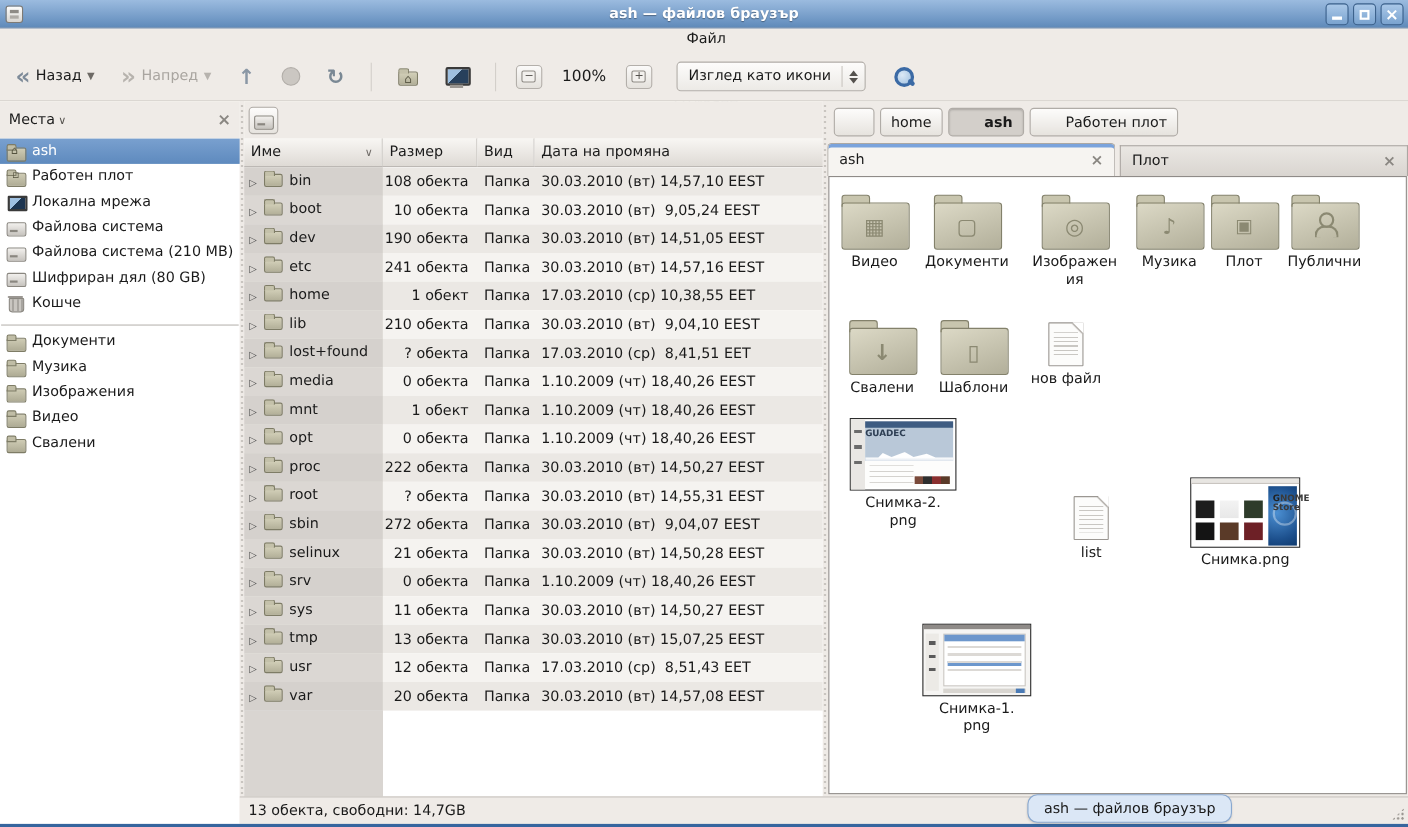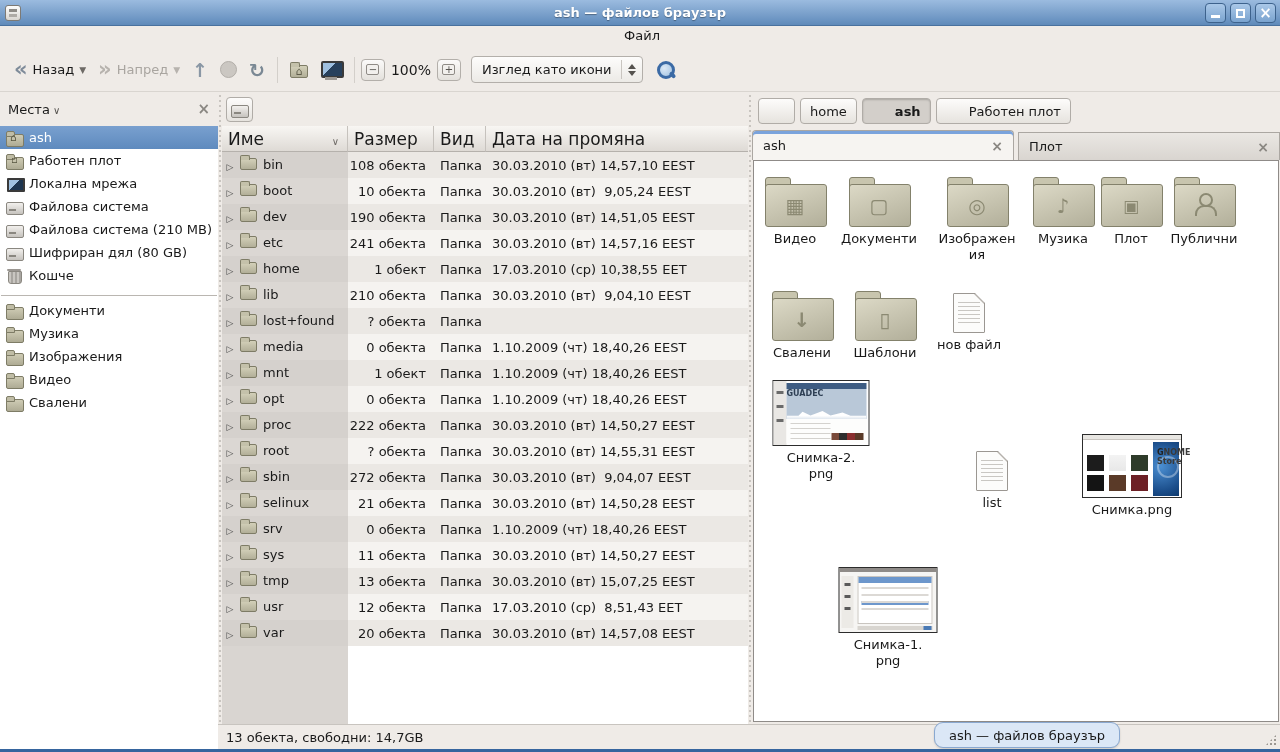--- a/index.html
+++ b/index.html
@@ -25,21 +25,21 @@
   .glyph-close::before { content:"×"; position:absolute; left:0; top:0; width:100%; height:100%;
     color:#fff; font-weight:bold; font-size:15px; line-height:18px; text-align:center; }
 
   
   .menubar { position:absolute; left:0; top:26px; width:1280px; height:22px; background:#efebe7;
     display:flex; align-items:center; padding-left:4px;flex-direction:column; }
   .menu-item { padding:2px 9px; cursor:default; }
 
   
   .toolbar { position:absolute; left:0; top:48px; width:1280px; height:44px; background:#efebe7;
-    border-bottom:1px solid #d9d5d0; display:flex; align-items:center; padding-left:8px; gap:0; }
+    border-bottom:1px solid #d9d5d0; display:flex; align-items:center; padding-left:8px; gap:12px; }
   .tb-btn { display:flex; align-items:center; gap:5px; padding:4px 6px; border-radius:4px; cursor:pointer; }
   .tb-btn.disabled { cursor:default; }
   .tb-label { font-size:13px; }
   .tb-btn.disabled .tb-label { color:#a9a5a0; }
   .icon-back::before { content:"«"; font-size:20px; color:#7c8globa; }
   .icon-back::before { content:"«"; font-size:21px; line-height:18px; color:#7e8b99; font-weight:bold; }
   .icon-forward::before { content:"»"; font-size:21px; line-height:18px; color:#b7b3ae; font-weight:bold; }
   .dd-arrow { font-size:9px; color:#6e6a66; }
   .tb-btn.disabled .dd-arrow { color:#b7b3ae; }
   .icon-up::before { content:"↑"; font-size:19px; color:#8a97a5; font-weight:bold; }
@@ -114,21 +114,21 @@
 
   
   .pane-middle { position:absolute; left:222px; top:92px; width:526px; height:632px; background:#fff; }
   .loc-row { height:34px; background:#efebe7; display:flex; align-items:center; padding-left:4px; }
   .sq-btn { width:27px; height:25px; border:1px solid #b0aca7; border-radius:4px;
     background:linear-gradient(#fdfcfb,#e6e3de); display:flex; align-items:center; justify-content:center; cursor:pointer; }
   .sq-btn .place-icon { width:17px; height:13px; }
   .tree-header { display:flex; height:26px; }
   .th { background:linear-gradient(#f8f6f3,#dedAD5); background:linear-gradient(#f8f6f3,#dedad5);
     border-right:1px solid #c6c2bd; border-bottom:1px solid #b5b1ac; display:flex; align-items:center;
-    padding-left:6px; font-size:17px; cursor:pointer; }
+    padding-left:6px; font-size:13px; cursor:pointer; }
   .th-name { width:126px; }
   .th-size { width:86px; }
   .th-type { width:52px; }
   .th-date { flex:1; border-right:none; }
   .sort-indicator { margin-left:auto; margin-right:8px; }
   .sort-indicator::before { content:"∨"; font-size:10px; color:#6e6a66; }
   .tree-body { position:relative; height:579px; overflow:hidden;
     background:linear-gradient(to right,#d9d5d1 0,#d9d5d1 126px,#fff 126px); }
   .trow { display:flex; height:26px; align-items:center; cursor:pointer; }
   .c-name { width:126px; height:26px; display:flex; align-items:center; background:#d5d1cd; }
@@ -478,20 +478,21 @@
           <span class="c-date">30.03.2010 (вт)  9,04,10 EEST</span>
         </div>
         <div class="trow">
           <span class="c-name">
             <span class="expander"></span>
             <span class="fold"></span>
             <span class="nm">lost+found</span>
           </span>
           <span class="c-size">? обекта</span>
           <span class="c-type">Папка</span>
+          <span class="c-date">17.03.2010 (ср)  8,41,51 EET</span>
         </div>
         <div class="trow alt">
           <span class="c-name">
             <span class="expander"></span>
             <span class="fold"></span>
             <span class="nm">media</span>
           </span>
           <span class="c-size">0 обекта</span>
           <span class="c-type">Папка</span>
           <span class="c-date">1.10.2009 (чт) 18,40,26 EEST</span>

